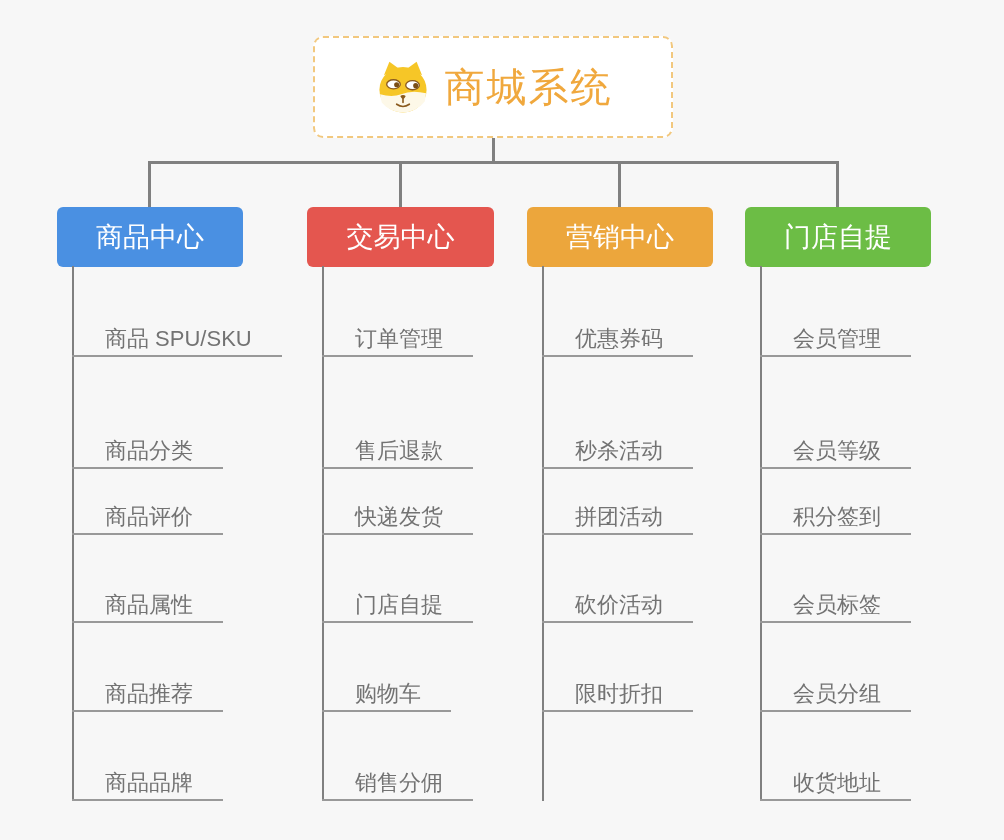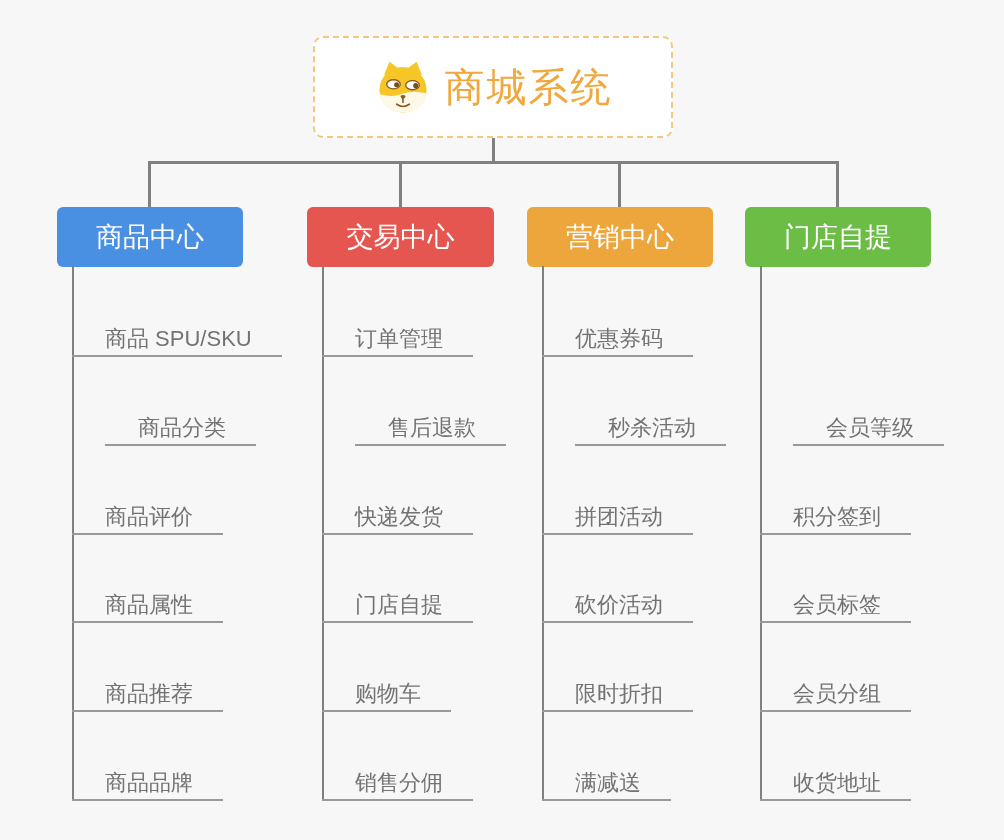--- a/index.html
+++ b/index.html
@@ -37,21 +37,21 @@
   .trunk{position:absolute;top:266px;width:2px;height:535px;background:#808080;}
   .trunk-c0{left:72px;} .trunk-c1{left:322px;} .trunk-c2{left:542px;} .trunk-c3{left:760px;}
 
   
   .item{
     position:absolute;display:inline-block;height:33px;line-height:33px;
     border-bottom:2px solid #999999;padding:0 30px 0 33px;
     font-size:22px;color:#737373;white-space:nowrap;
   }
   .c0{left:72px;} .c1{left:322px;} .c2{left:542px;} .c3{left:760px;}
-  .r0{top:322px;} .r1{top:411px;margin-left:33px;} .r2{top:500px;} .r3{top:588px;} .r4{top:677px;} .r5{top:766px;}
+  .r0{top:322px;} .r1{top:434px;} .r2{top:500px;} .r3{top:588px;} .r4{top:677px;} .r5{top:766px;}
 </style>
 </head>
 <body>
 
 <div class="canvas" style="background-color: rgb(247, 247, 247);">
 
   <div class="root-node">
     <svg class="dog-icon" viewBox="0 0 64 60" aria-hidden="true">
       <path d="M11 17 L17 2 L28 10 Z" fill="#f6c627"></path>
       <path d="M53 17 L47 2 L36 10 Z" fill="#f6c627"></path>
@@ -104,21 +104,21 @@
   <div class="item c1 r2"><span>快递发货</span></div>
   <div class="item c1 r3"><span>门店自提</span></div>
   <div class="item c1 r4"><span>购物车</span></div>
   <div class="item c1 r5"><span>销售分佣</span></div>
 
   <div class="item c2 r0"><span>优惠券码</span></div>
   <div class="item c2 r1"><span>秒杀活动</span></div>
   <div class="item c2 r2"><span>拼团活动</span></div>
   <div class="item c2 r3"><span>砍价活动</span></div>
   <div class="item c2 r4"><span>限时折扣</span></div>
-  <div class="item c2 r5"><span>满减送</span></div>
 
+  <div class="item c3 r0"><span>会员管理</span></div>
   <div class="item c3 r1"><span>会员等级</span></div>
   <div class="item c3 r2"><span>积分签到</span></div>
   <div class="item c3 r3"><span>会员标签</span></div>
   <div class="item c3 r4"><span>会员分组</span></div>
   <div class="item c3 r5"><span>收货地址</span></div>
 
 </div>
 
 </body></html>

